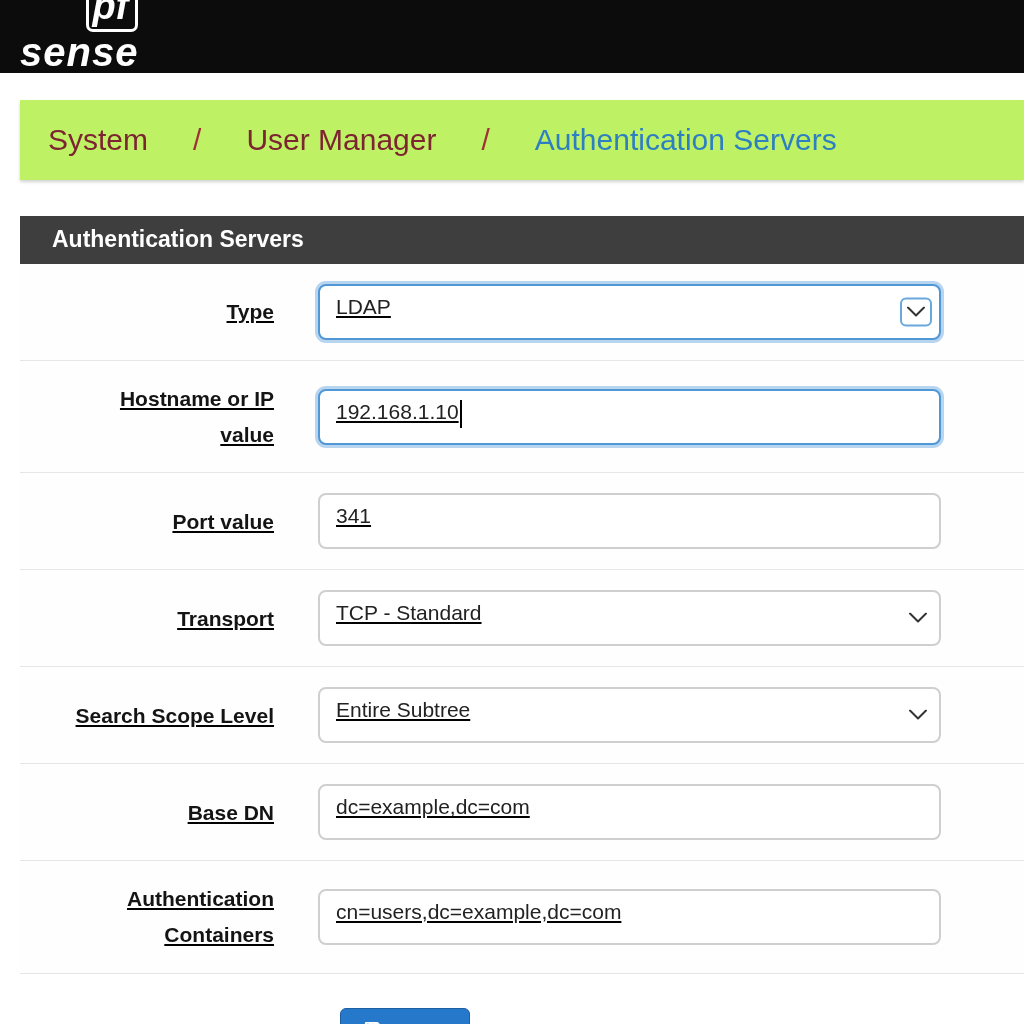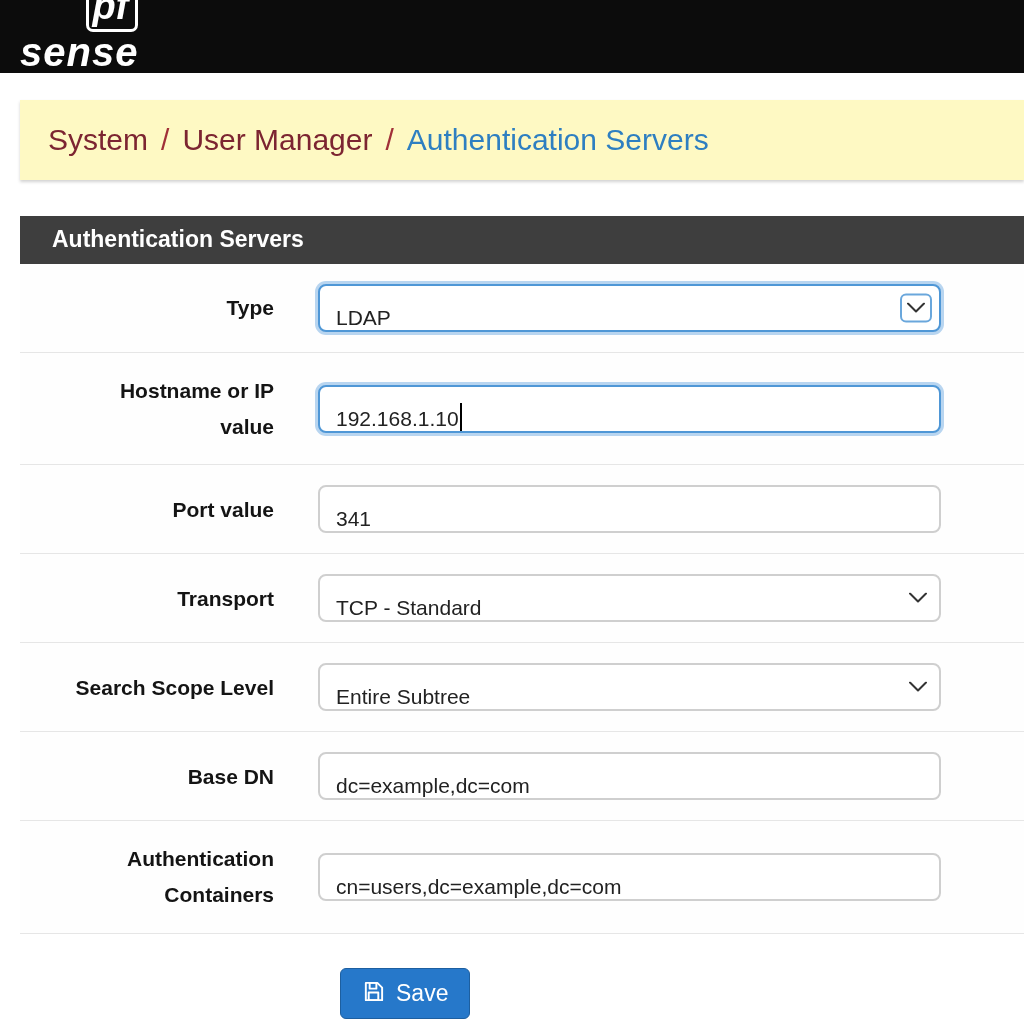--- a/index.html
+++ b/index.html
@@ -9,42 +9,42 @@
   
   .topbar { height: 73px; background: #0c0c0c; display: flex; align-items: center;
     padding-left: 18px; }
   .logo { display: flex; align-items: flex-end; color: #fff; flex-direction: column; }
   .logo-pf { font-size: 38px; font-weight: bold; font-style: italic;
     border: 3px solid #fff; border-radius: 7px; padding: 0 7px 2px 4px; line-height: 1.1; }
   .logo-sense { font-size: 40px; font-weight: bold; letter-spacing: 1px; margin-left: 2px; line-height: 1.0; font-style: italic; }
   .logo-reg { font-size: 11px; margin-left: 3px; margin-bottom: 6px; }
 
   
-  .breadcrumb-bar { margin: 27px 0 0 20px; background: #fef9c3; height: 80px;
+  .breadcrumb-bar { margin: 27px 0 0 20px; background: #bef264; height: 80px;
     display: flex; align-items: center; padding-left: 28px; font-size: 30px;
-    box-shadow: 0 2px 3px rgba(0,0,0,0.18); }
+    box-shadow: 0 2px 3px rgba(0,0,0,0.18); gap: 32px; }
   .crumb-link { color: #7c2531; cursor: pointer; }
   .crumb-sep { color: #a03038; margin: 0 13px; }
   .crumb-active { color: #2e7fc1; }
 
   
   .panel { margin: 36px 0 0 20px; }
   .panel-header { background: #3e3e3e; color: #ffffff; font-size: 23px; font-weight: bold;
     padding: 10px 0 11px 32px; }
-  .panel-body { background: #84cc16; }
+  .panel-body { background: #84cc16; text-decoration: underline; }
 
   .form-row { display: flex; align-items: center; border-bottom: 1px solid #e6e6e6;
     padding: 20px 0; background: #fefefe; }
   .field-label { flex: 0 0 254px; padding-right: 44px; margin-left: 44px; text-align: right;
     font-weight: bold; font-size: 21px; color: #141414; line-height: 1.7; }
   .field-label-wrap { flex: 0 0 298px; text-align: right; }
 
-  .field-control { position: relative; width: 623px; height: 48px; background: #ffffff;
-    border: 2px solid #cfcfcf; border-radius: 8px; display: flex; align-items: flex-end;
-    padding: 0 16px; font-size: 21px; color: #222; cursor: pointer; }
+  .field-control { position: relative; width: 623px; height: 56px; background: #ffffff;
+    border: 2px solid #cfcfcf; border-radius: 8px; display: flex; align-items: flex-start;
+    padding: 9px 16px; font-size: 21px; color: #222; cursor: pointer; }
   .field-control.focused { border-color: #4f97d6; box-shadow: 0 0 0 3px rgba(100,165,225,0.45); }
 
   .chev-wrap { position: absolute; right: 12px; top: 50%; transform: translateY(-50%);
     display: flex; align-items: center; }
   .chev-wrap.boxed { border: 2px solid #6aa7dc; border-radius: 6px; padding: 7px 5px;
     background: #fff; right: 7px; }
 
   .text-cursor { width: 2px; height: 28px; background: #000; margin-left: 1px; display: inline-block; }
 
   

